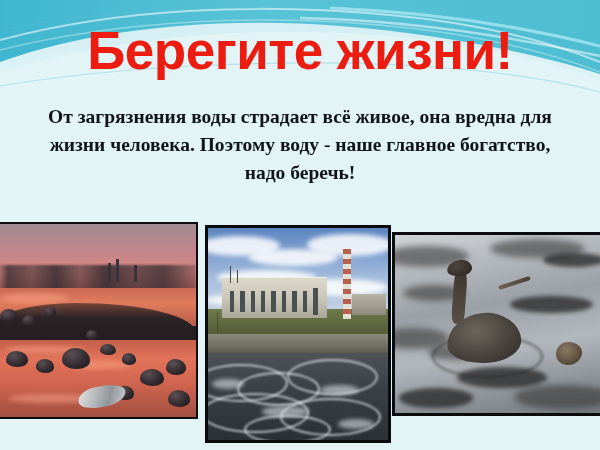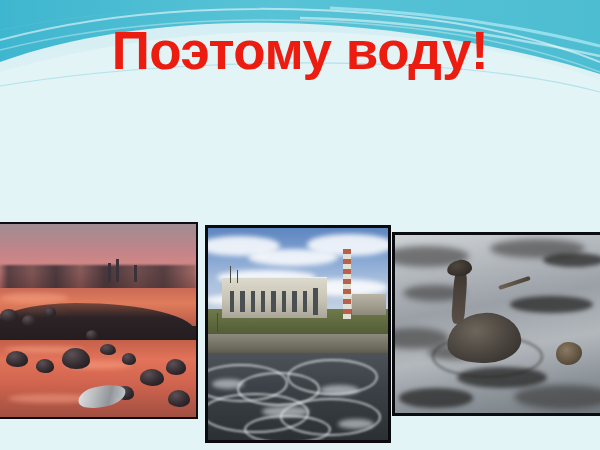--- a/index.html
+++ b/index.html
@@ -317,22 +317,23 @@
       <path d="M0,72 C110,40 230,26 360,34 C460,40 540,58 600,80 L600,110 L0,110 Z" fill="#e2f4f6"></path>
       <path d="M0,40 C120,8 260,2 400,16 C490,25 555,44 600,62" fill="none" stroke="rgba(255,255,255,.55)" stroke-width="2"></path>
       <path d="M0,50 C120,20 270,12 410,28 C495,38 558,56 600,72" fill="none" stroke="rgba(255,255,255,.35)" stroke-width="1.5"></path>
       <path d="M300,18 C400,20 500,34 600,56" fill="none" stroke="rgba(255,255,255,.5)" stroke-width="2.5"></path>
       <path d="M330,8 C430,12 520,26 600,46" fill="none" stroke="rgba(180,235,245,.7)" stroke-width="3"></path>
       <path d="M0,86 C120,66 280,58 420,66 C500,71 555,80 600,92" fill="none" stroke="rgba(120,205,225,.45)" stroke-width="1.2"></path>
       <path d="M0,30 C80,14 180,6 260,8" fill="none" stroke="rgba(90,190,212,.55)" stroke-width="1"></path>
     </svg>
   </div>
 
-  <div class="title">Поэтому воду!</div>
-
+  <div class="title">Берегите жизни!</div>
+
+  <div class="body-text">От загрязнения воды страдает всё живое, она вредна для жизни человека. Поэтому воду - наше главное богатство, надо беречь!</div>
 
   <div class="photos">
 
     <div class="photo photo-river">
       <div class="canvas">
         <div class="p1-sky"></div>
         <div class="p1-skyline"></div>
         <div class="p1-stack" style="left:56%; top:20%; height:10%;"></div>
         <div class="p1-stack" style="left:60%; top:18%; height:12%;"></div>
         <div class="p1-stack" style="left:69%; top:21%; height:9%;"></div>

